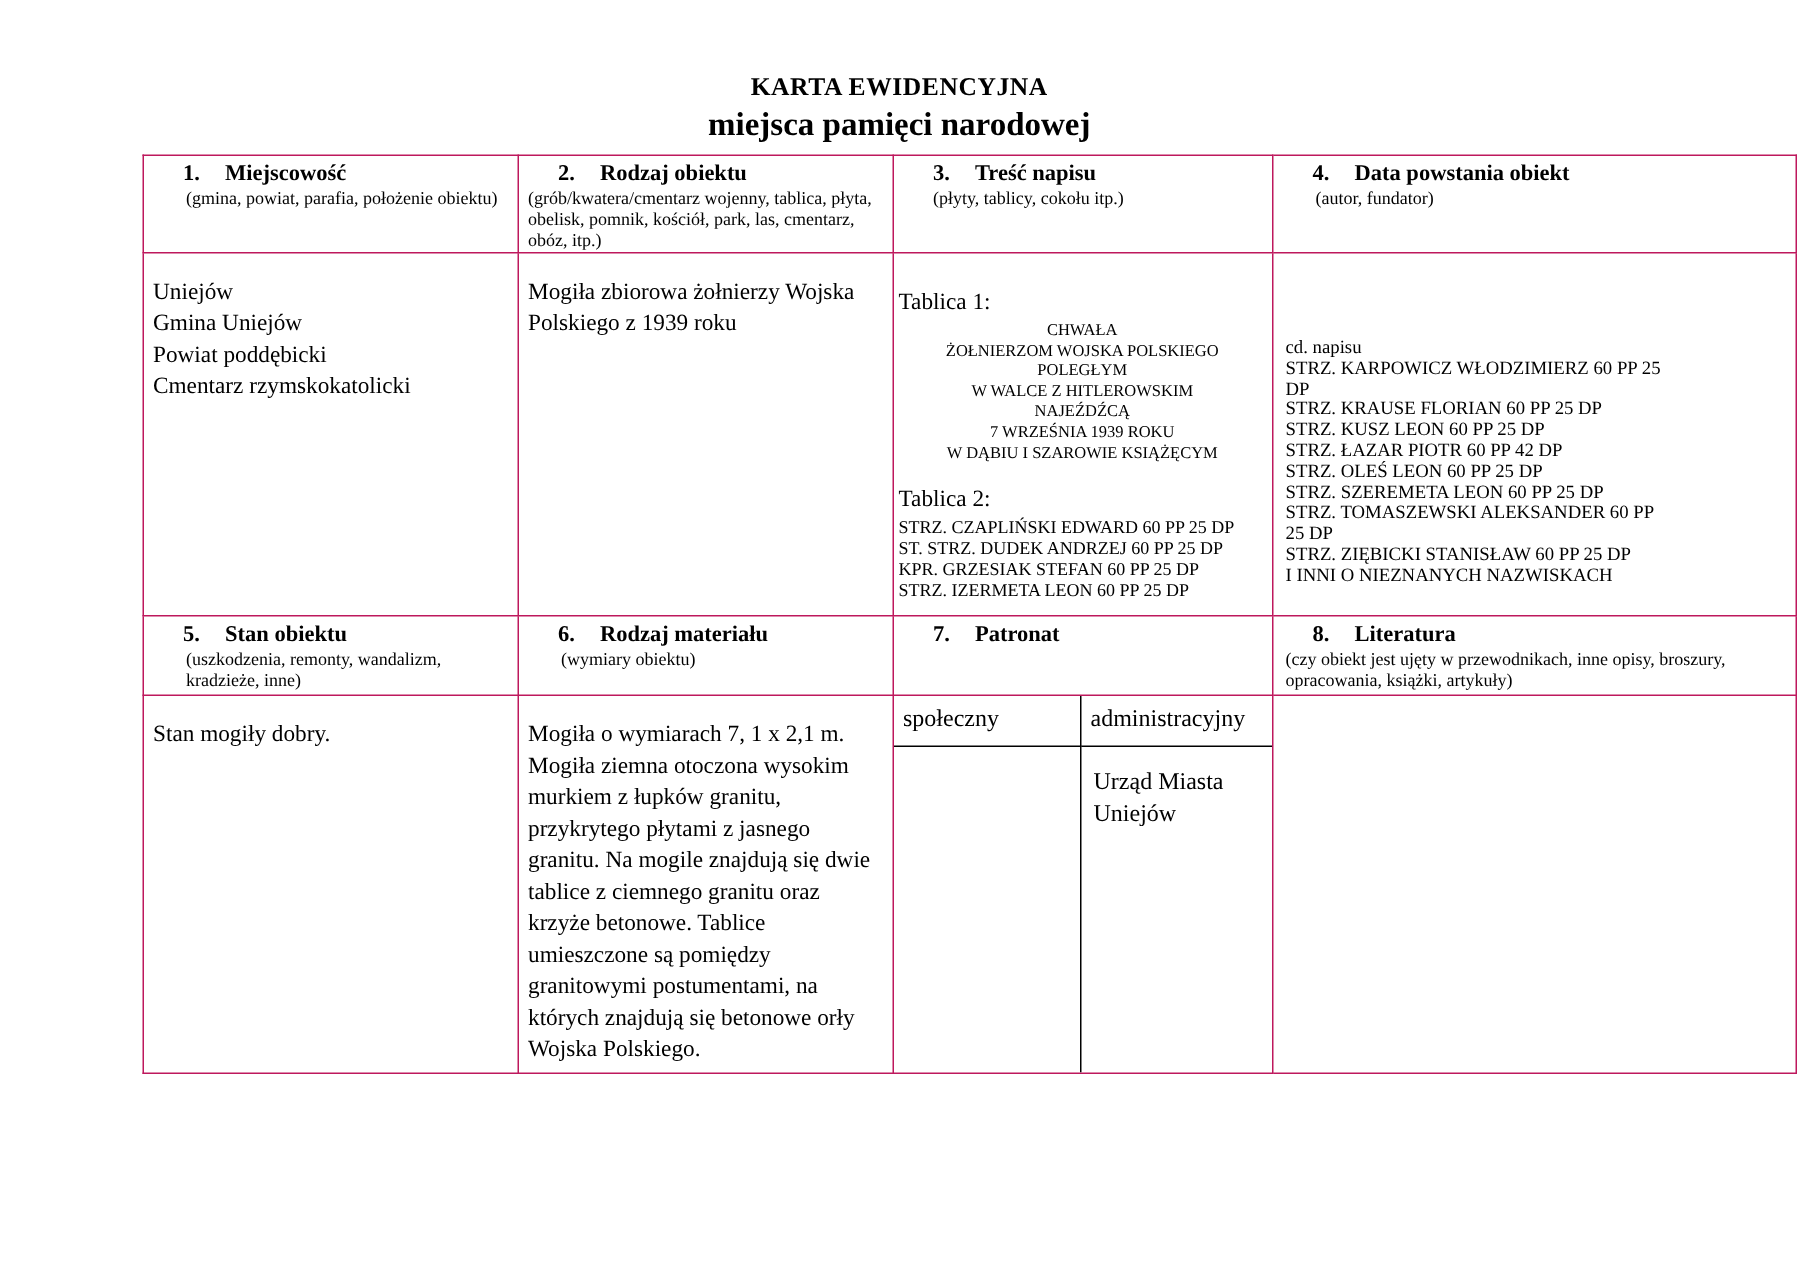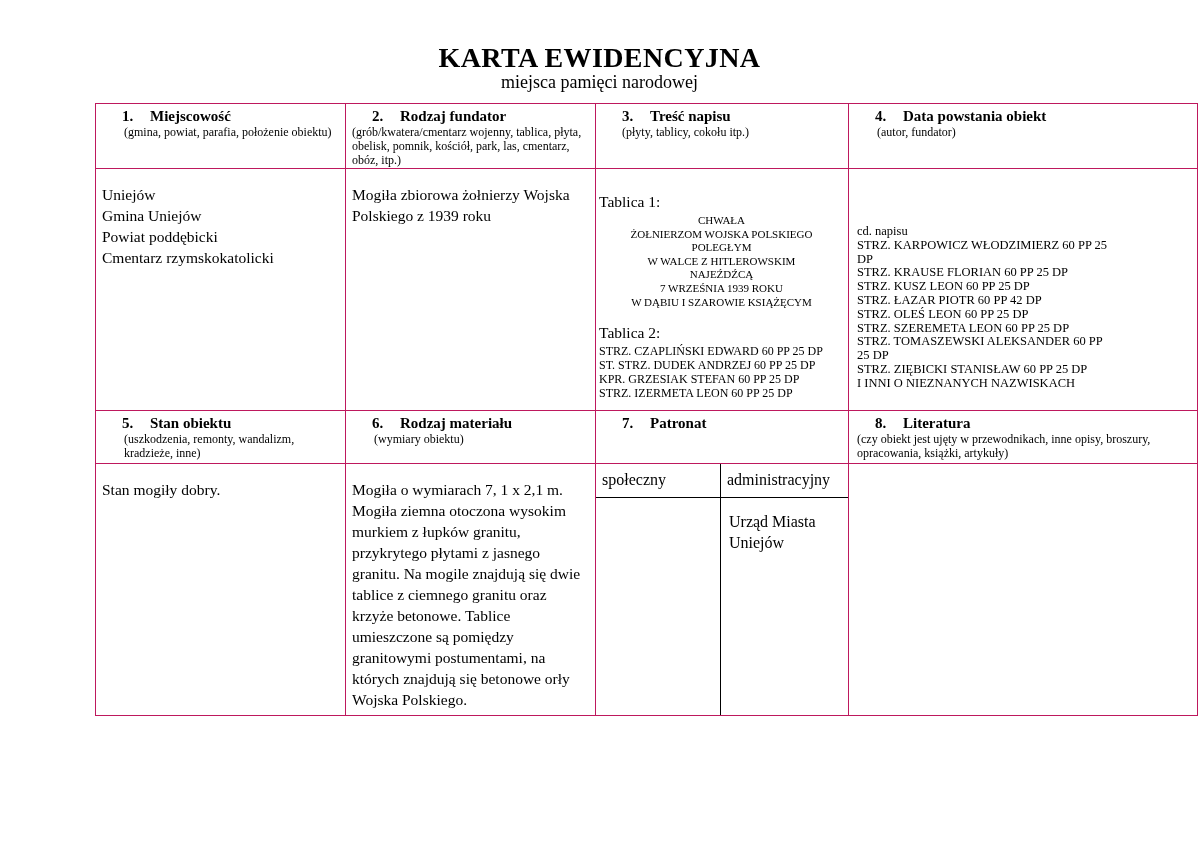--- a/index.html
+++ b/index.html
@@ -6,29 +6,29 @@
   html, body { margin: 0; padding: 0; }
   body {
     width: 1199px; height: 849px;
     background: #ffffff;
     color: #000;
     font-family: "Liberation Serif", "DejaVu Serif", serif;
   }
   .doc-title {
     text-align: center;
     font-weight: bold;
-    font-size: 28px;
+    font-size: 17px;
     letter-spacing: 0.4px;
     margin-top: 46px;
     line-height: 24px;
   }
   .doc-subtitle {
     text-align: center;
-    font-weight: normal;
-    font-size: 18px;
+    font-weight: bold;
+    font-size: 22px;
     margin-top: 2px;
     line-height: 21px;
   }
   table.card {
     border-collapse: collapse;
     table-layout: fixed;
     margin-left: 95px;
     margin-top: 10px;
     width: 1102px;
   }
@@ -95,21 +95,21 @@
 
   <tr class="r-h1">
     <td>
       <div class="hcell">
         <div class="hline"><span class="hnum">1.</span><span>Miejscowość</span></div>
         <div class="hdesc ind28">(gmina, powiat, parafia, położenie obiektu)</div>
       </div>
     </td>
     <td>
       <div class="hcell">
-        <div class="hline"><span class="hnum">2.</span><span>Rodzaj fundator</span></div>
+        <div class="hline"><span class="hnum">2.</span><span>Rodzaj obiektu</span></div>
         <div class="hdesc ind6">(grób/kwatera/cmentarz wojenny, tablica, płyta, obelisk, pomnik, kościół, park, las, cmentarz, obóz, itp.)</div>
       </div>
     </td>
     <td>
       <div class="hcell">
         <div class="hline"><span class="hnum">3.</span><span>Treść napisu</span></div>
         <div class="hdesc ind26">(płyty, tablicy, cokołu itp.)</div>
       </div>
     </td>
     <td>

